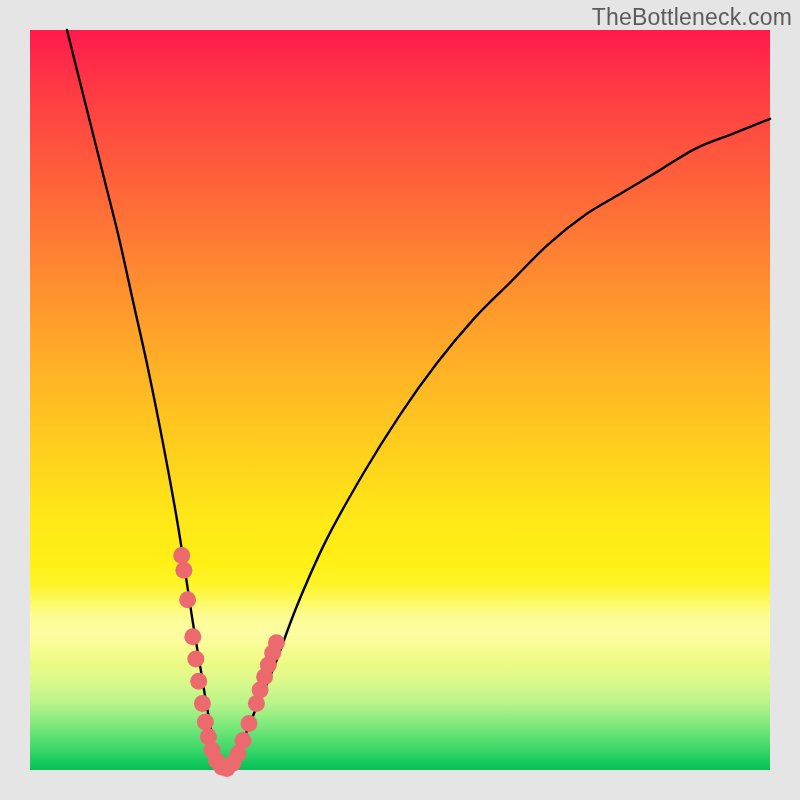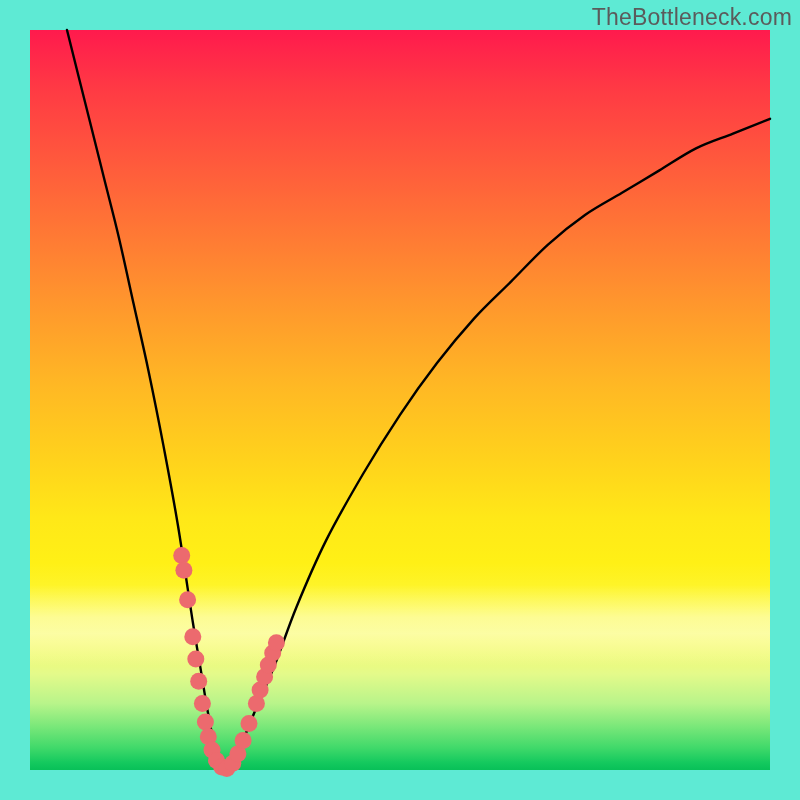--- a/index.html
+++ b/index.html
@@ -10,21 +10,21 @@
     background: #000;
     overflow: hidden;
     font-family: Arial, Helvetica, sans-serif;
   }
   .frame {
     position: absolute;
     left: 0;
     top: 0;
     width: 800px;
     height: 800px;
-    background: #5eead4;
+    background: #e5e5e5;
   }
   .plot {
     position: absolute;
     left: 30px;
     top: 30px;
     width: 740px;
     height: 740px;
     
     background: linear-gradient(to bottom,
       #ff1a4d 0%,

